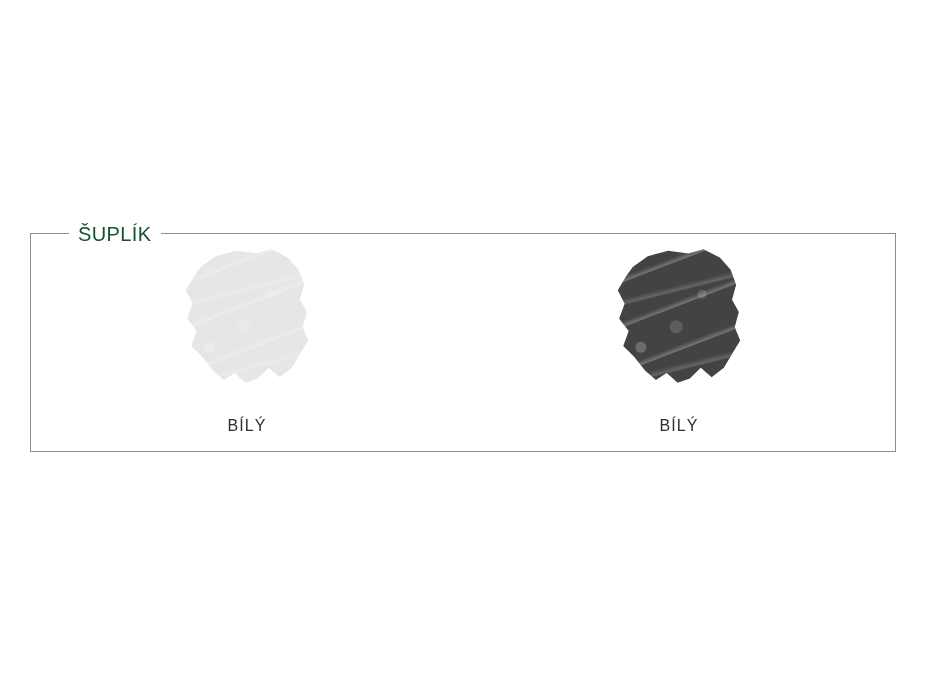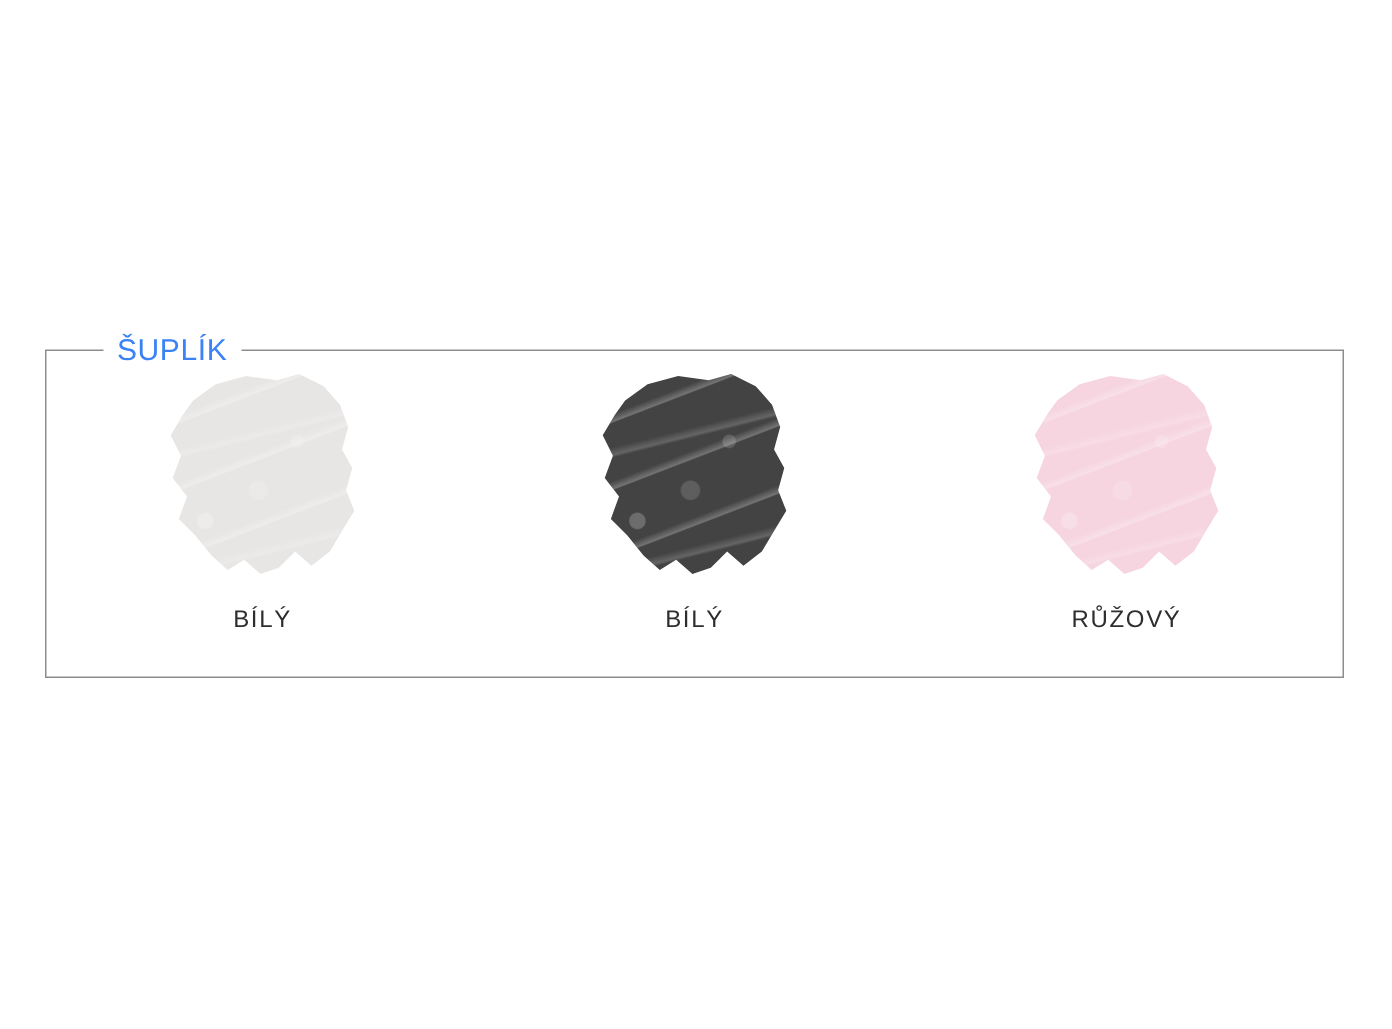--- a/index.html
+++ b/index.html
@@ -29,21 +29,21 @@
 
   
   .panel-legend {
     position: absolute;
     left: 38px;
     top: -12px;
     height: 24px;
     line-height: 24px;
     padding: 0 9px;
     background: #ffffff;
-    color: #3b82f6;
+    color: #14532d;
     font-size: 20px;
     letter-spacing: 0.4px;
     white-space: nowrap;
   }
 
   
   .swatch-row {
     position: absolute;
     left: 0;
     top: 0;
@@ -99,21 +99,21 @@
         rgba(255,255,255,0.00) 36px,
         rgba(255,255,255,0.00) 77px
       ),
       radial-gradient(circle at 22% 73%, rgba(255,255,255,0.22) 0 5px, rgba(255,255,255,0) 6px),
       radial-gradient(circle at 67% 34%, rgba(255,255,255,0.16) 0 4px, rgba(255,255,255,0) 5px),
       radial-gradient(circle at 48% 58%, rgba(255,255,255,0.14) 0 6px, rgba(255,255,255,0) 7px);
     pointer-events: none;
   }
 
   .swatch-label {
-    margin-top: 21px;
+    margin-top: 33px;
     font-size: 16px;
     color: #2e2e2e;
     letter-spacing: 1.1px;
     white-space: nowrap;
     text-align: center;
   }
 </style>
 </head>
 <body>
 
@@ -126,21 +126,17 @@
     <div class="swatch-cell">
       <div class="swatch-blob" style="background-color: rgb(232, 230, 229);"></div>
       <div class="swatch-label">BÍLÝ</div>
     </div>
 
     <div class="swatch-cell">
       <div class="swatch-blob" style="background-color: rgb(67, 67, 67);"></div>
       <div class="swatch-label">BÍLÝ</div>
     </div>
 
-    <div class="swatch-cell">
-      <div class="swatch-blob" style="background-color: rgb(246, 213, 224);"></div>
-      <div class="swatch-label">RŮŽOVÝ</div>
-    </div>
 
 
 
   </div>
 </div>
 
 </body></html>

